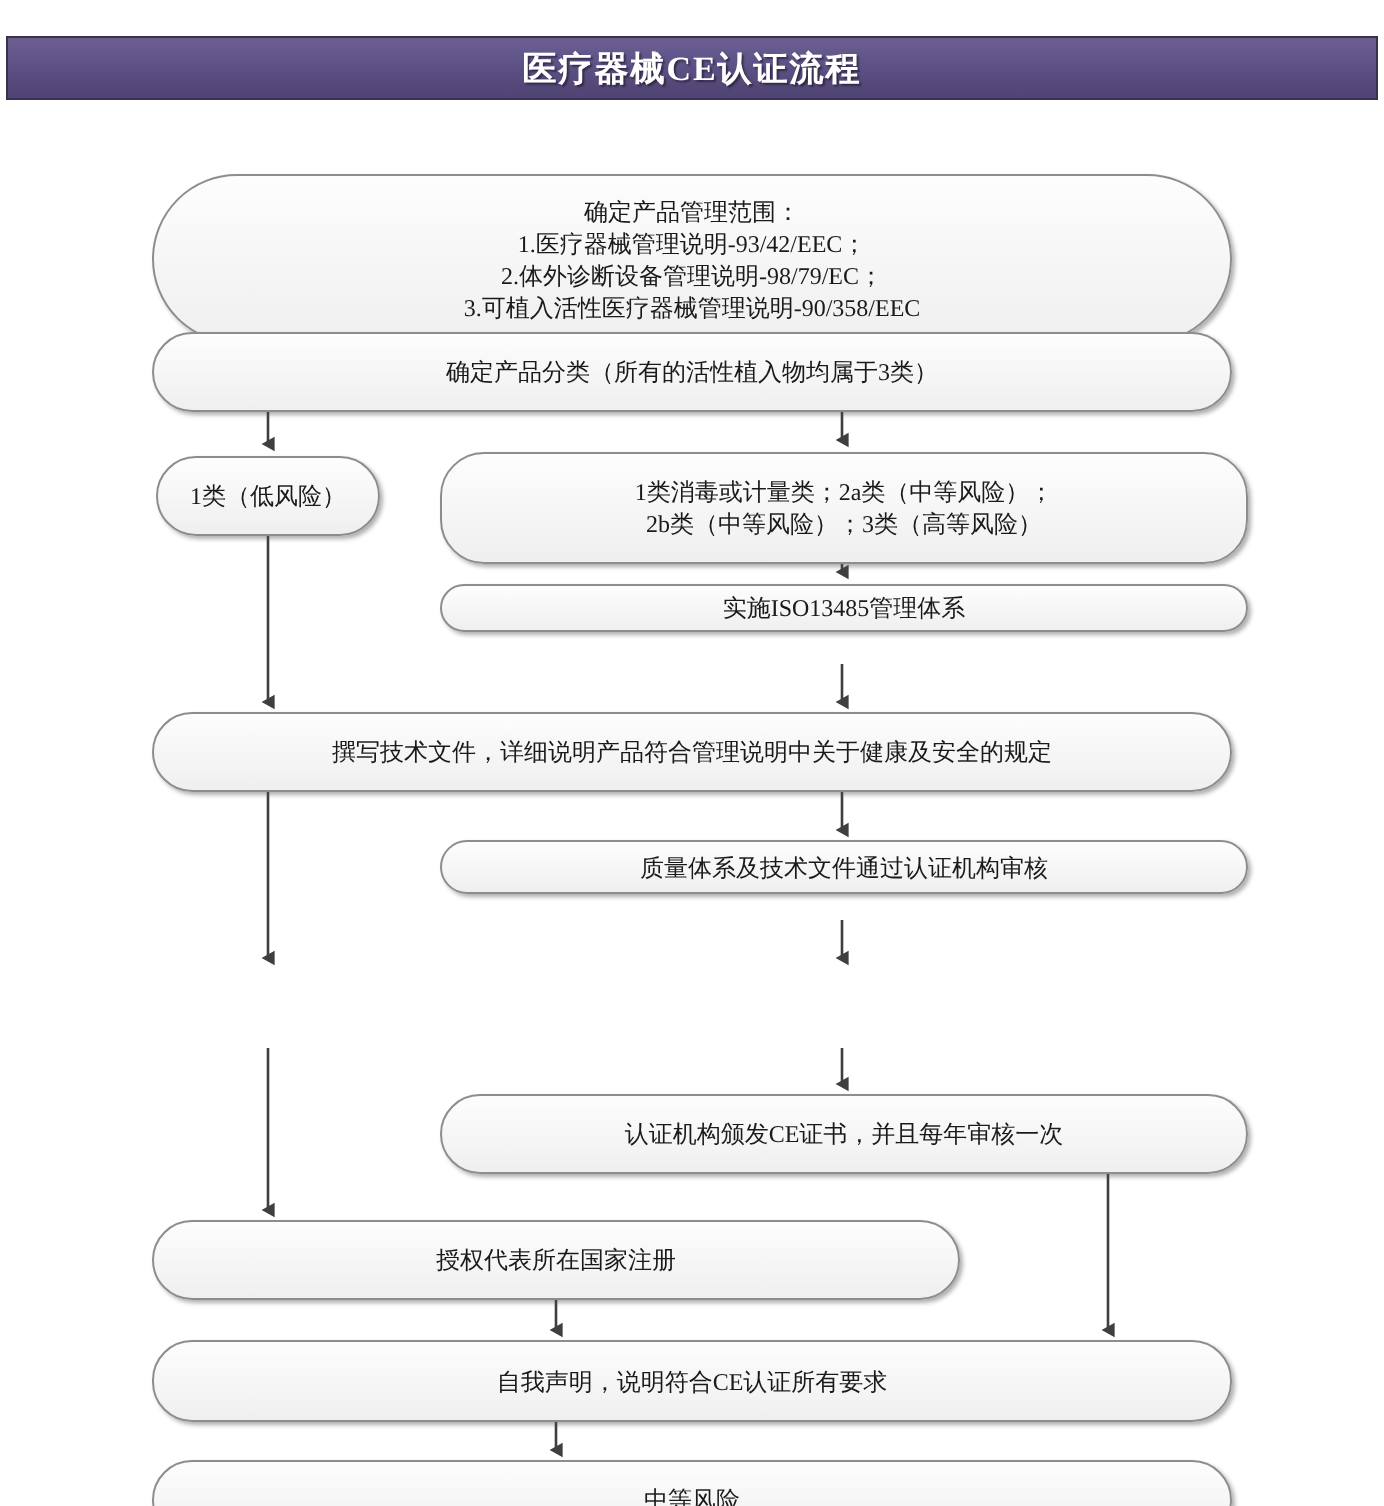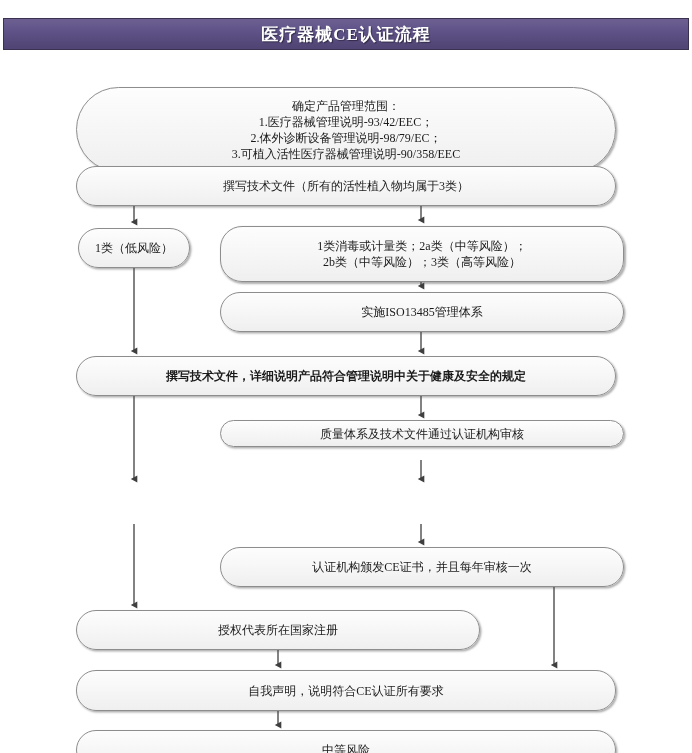--- a/index.html
+++ b/index.html
@@ -127,37 +127,37 @@
   </svg>
 
   <div class="node" style="left:76px; top:53px; width:540px; height:85px; border-radius:42.5px;margin-top:18px;">
     <span class="node-text">确定产品管理范围：
 1.医疗器械管理说明-93/42/EEC；
 2.体外诊断设备管理说明-98/79/EC；
 3.可植入活性医疗器械管理说明-90/358/EEC</span>
   </div>
 
   <div class="node" style="left:76px; top:150px; width:540px; height:40px; border-radius:20px;">
-    <span class="node-text">撰写技术文件（所有的活性植入物均属于3类）</span>
+    <span class="node-text">确定产品分类（所有的活性植入物均属于3类）</span>
   </div>
 
   <div class="node" style="left:78px; top:212px; width:112px; height:40px; border-radius:20px;justify-content:center;">
     <span class="node-text">1类（低风险）</span>
   </div>
 
   <div class="node" style="left:220px; top:210px; width:404px; height:56px; border-radius:22px;">
     <span class="node-text">1类消毒或计量类；2a类（中等风险）；
 2b类（中等风险）；3类（高等风险）</span>
   </div>
 
-  <div class="node" style="left:220px; top:276px; width:404px; height:40px; border-radius:20px;justify-content:center;">
+  <div class="node" style="left:220px; top:276px; width:404px; height:24px; border-radius:20px;justify-content:center;">
     <span class="node-text">实施ISO13485管理体系</span>
   </div>
 
-  <div class="node" style="left:76px; top:340px; width:540px; height:40px; border-radius:20px;font-weight:bold;">
+  <div class="node" style="left:76px; top:340px; width:540px; height:40px; border-radius:20px;">
     <span class="node-text">撰写技术文件，详细说明产品符合管理说明中关于健康及安全的规定</span>
   </div>
 
   <div class="node" style="left:220px; top:404px; width:404px; height:27px; border-radius:20px;">
     <span class="node-text">质量体系及技术文件通过认证机构审核</span>
   </div>
 
 
   <div class="node" style="left:76px; top:594px; width:404px; height:40px; border-radius:20px;">
     <span class="node-text">授权代表所在国家注册</span>

